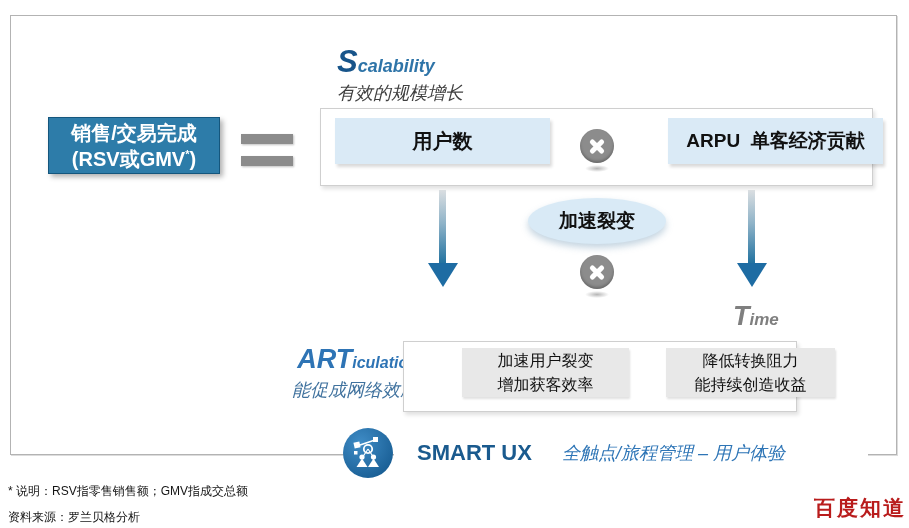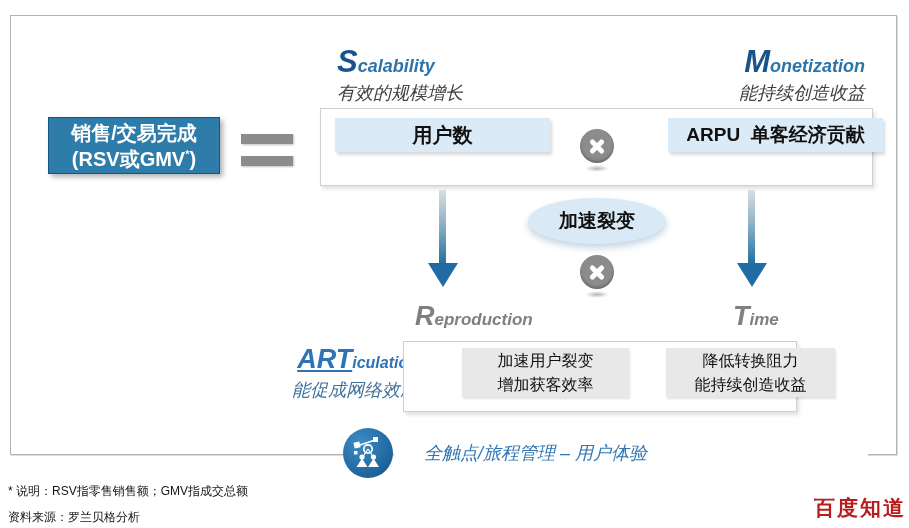--- a/index.html
+++ b/index.html
@@ -19,21 +19,21 @@
              background:#2d7ca9;border:1px solid #14567d;color:#ffffff;font-weight:bold;
              font-size:20px;line-height:1.3;display:flex;flex-direction:column;align-items:center;
              justify-content:center;text-align:right;box-shadow:3px 3px 5px rgba(0,0,0,.3);}
   .sales-box sup{font-size:11px;}
   
   .equals{position:absolute;left:241px;top:134px;width:52px;}
   .equals .bar{width:52px;height:10px;background:#8c8c8c;margin-bottom:12px;box-shadow:1px 1px 2px rgba(0,0,0,.25);}
   
   .formula-box{position:absolute;left:320px;top:108px;width:551px;height:76px;background:#ffffff;
                border:1px solid #cfcfcf;box-shadow:2px 3px 4px rgba(0,0,0,.12);}
-  .blue-cell{position:absolute;height:34px;background:#daeaf6;display:flex;align-items:center;
+  .blue-cell{position:absolute;height:46px;background:#daeaf6;display:flex;align-items:center;
              justify-content:center;font-weight:bold;color:#111;font-size:20px;
              box-shadow:2px 3px 3px rgba(0,0,0,.15);white-space:pre;}
   .users{left:335px;top:118px;width:215px;}
   .arpu{left:645px;top:118px;width:215px;font-size:19px;margin-left:23px;}
   
   .mult{position:absolute;width:34px;height:34px;border-radius:50%;background:#8c8c8c;
         box-shadow:inset 0 -2px 3px rgba(0,0,0,.25);}
   .mult::before,.mult::after{content:'';position:absolute;left:8px;top:14.5px;width:18px;height:5px;
         background:#ffffff;border-radius:2.5px;}
   .mult::before{transform:rotate(45deg);}
@@ -55,21 +55,21 @@
         background:#d9eaf6;display:flex;align-items:center;justify-content:center;
         font-weight:bold;font-size:19px;color:#111;box-shadow:0 4px 7px rgba(110,150,180,.4);}
   
   .glabel{position:absolute;font-style:italic;color:#7f7f7f;font-size:17px;font-weight:bold;white-space:nowrap;}
   .glabel .initial{font-size:27px;}
   .repro{left:415px;top:301px;}
   .timelbl{left:733px;top:301px;}
   
   .articulation{position:absolute;left:228px;top:346px;width:190px;text-align:right;white-space:nowrap;}
   .articulation .line1{font-style:italic;color:#2e74b5;font-weight:bold;font-size:16px;line-height:1;}
-  .articulation .line1 .initial{font-size:27px;text-decoration:underline;}
+  .articulation .line1 .initial{font-size:27px;}
   .articulation .line2{font-style:italic;color:#40729e;font-size:18px;margin-top:5px;}
   
   .lower-box{position:absolute;left:403px;top:341px;width:392px;height:69px;background:#ffffff;
              border:1px solid #cfcfcf;box-shadow:2px 3px 4px rgba(0,0,0,.12);}
   .action{position:absolute;top:348px;height:49px;background:#e8e8e8;display:flex;flex-direction:column;
           align-items:center;justify-content:center;font-size:16px;color:#111;line-height:1.45;
           box-shadow:1px 2px 2px rgba(0,0,0,.12);}
   .action1{left:418px;width:167px;margin-left:44px;}
   .action2{left:620px;width:169px;margin-left:46px;}
   
@@ -89,24 +89,20 @@
 
 <div class="stage">
 
   <div class="panel"></div>
 
   <div class="heading scal">
     <div class="head-line"><span class="initial">S</span><span>calability</span></div>
     <div class="head-sub">有效的规模增长</div>
   </div>
 
-  <div class="heading monet">
-    <div class="head-line"><span class="initial">M</span><span>onetization</span></div>
-    <div class="head-sub">能持续创造收益</div>
-  </div>
 
   <div class="sales-box">
     <span>销售/交易完成</span>
     <span><span>(RSV或GMV</span><sup>*</sup><span>)</span></span>
   </div>
 
   <div class="equals">
     <div class="bar"></div>
     <div class="bar"></div>
   </div>
@@ -121,39 +117,39 @@
   <div class="arrow-shaft shaft-l"></div>
   <div class="arrow-head head-l"></div>
   <div class="arrow-shaft shaft-r"></div>
   <div class="arrow-head head-r"></div>
 
   <div class="fission">加速裂变</div>
   <div class="mult mult2">
       <span class="refl"></span>
     </div>
 
-  <div class="glabel repro"><span class="initial">R</span><span>eproduction</span></div>
   <div class="glabel timelbl"><span class="initial">T</span><span>ime</span></div>
 
   <div class="articulation">
     <div class="line1"><span class="initial">ART</span><span>iculation</span></div>
     <div class="line2">能促成网络效应</div>
   </div>
 
   <div class="lower-box"></div>
   <div class="action action1">
     <span>加速用户裂变</span>
     <span>增加获客效率</span>
   </div>
   <div class="action action2">
     <span>降低转换阻力</span>
     <span>能持续创造收益</span>
   </div>
 
   <div class="smartux-row">
+    <span class="smartux-label">SMART UX</span>
     <span class="smartux-desc">全触点/旅程管理 – 用户体验</span>
   </div>
   <div class="smartux-icon">
     <svg width="52" height="52" viewBox="0 0 52 52">
       <defs>
         <radialGradient id="bg" cx="35%" cy="30%" r="80%">
           <stop offset="0%" stop-color="#3f8cc6"></stop>
           <stop offset="100%" stop-color="#175c92"></stop>
         </radialGradient>
       </defs>

